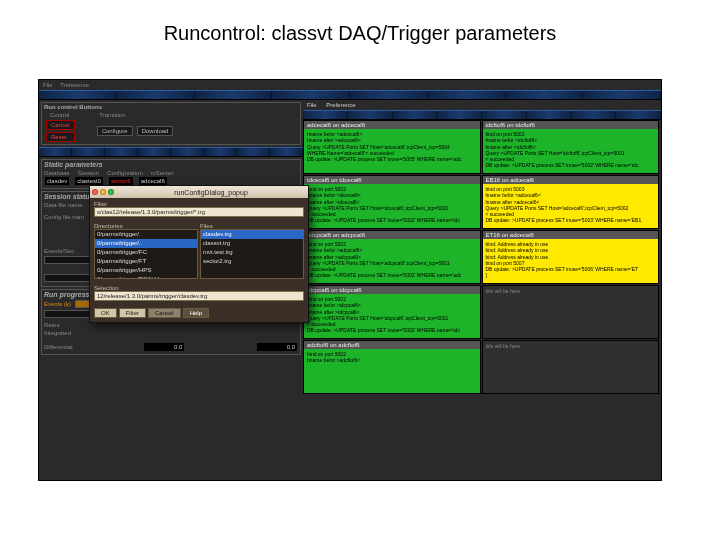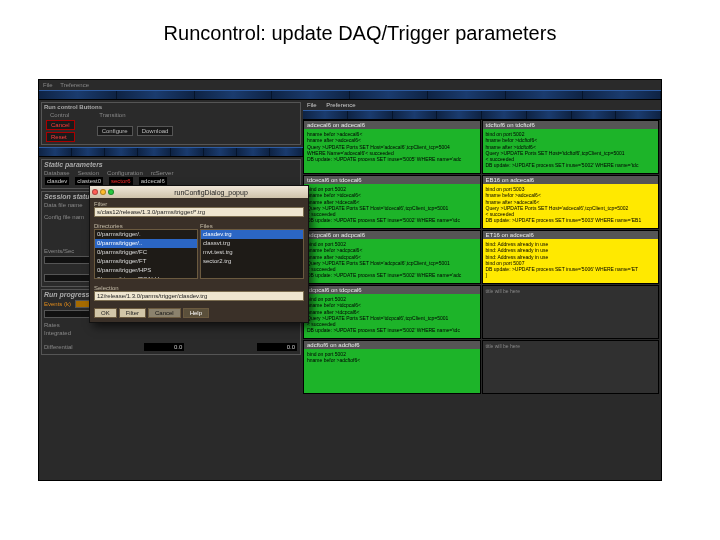--- a/index.html
+++ b/index.html
@@ -61,21 +61,21 @@
   .listbox .li { padding:0 2px; line-height:9px; color:#ddd; }
   .listbox .li.sel { background:#2b66c4; color:#fff; }
   .popup .btnrow { display:flex; gap:2px; padding:4px; justify-content:flex-start; }
   .popup .pbtn { background:#d2c6a8; color:#222; border:1px solid #6b5a3f; padding:1px 6px; cursor:pointer; }
   .popup .pbtn.gray { background:#8b826d; color:#111; }
   .popup .pbtn.dk { background:#5b503b; color:#fff; }
 </style>
 </head>
 <body>
 
-<div class="slide-title">Runcontrol: update DAQ/Trigger parameters</div>
+<div class="slide-title">Runcontrol: classvt DAQ/Trigger parameters</div>
 
 <div class="app">
 
   <div class="menubar">
     <span>File</span>
     <span>Treference</span>
   </div>
 
   <div class="rack" id="rack-top">
       <div class="slot"></div>

